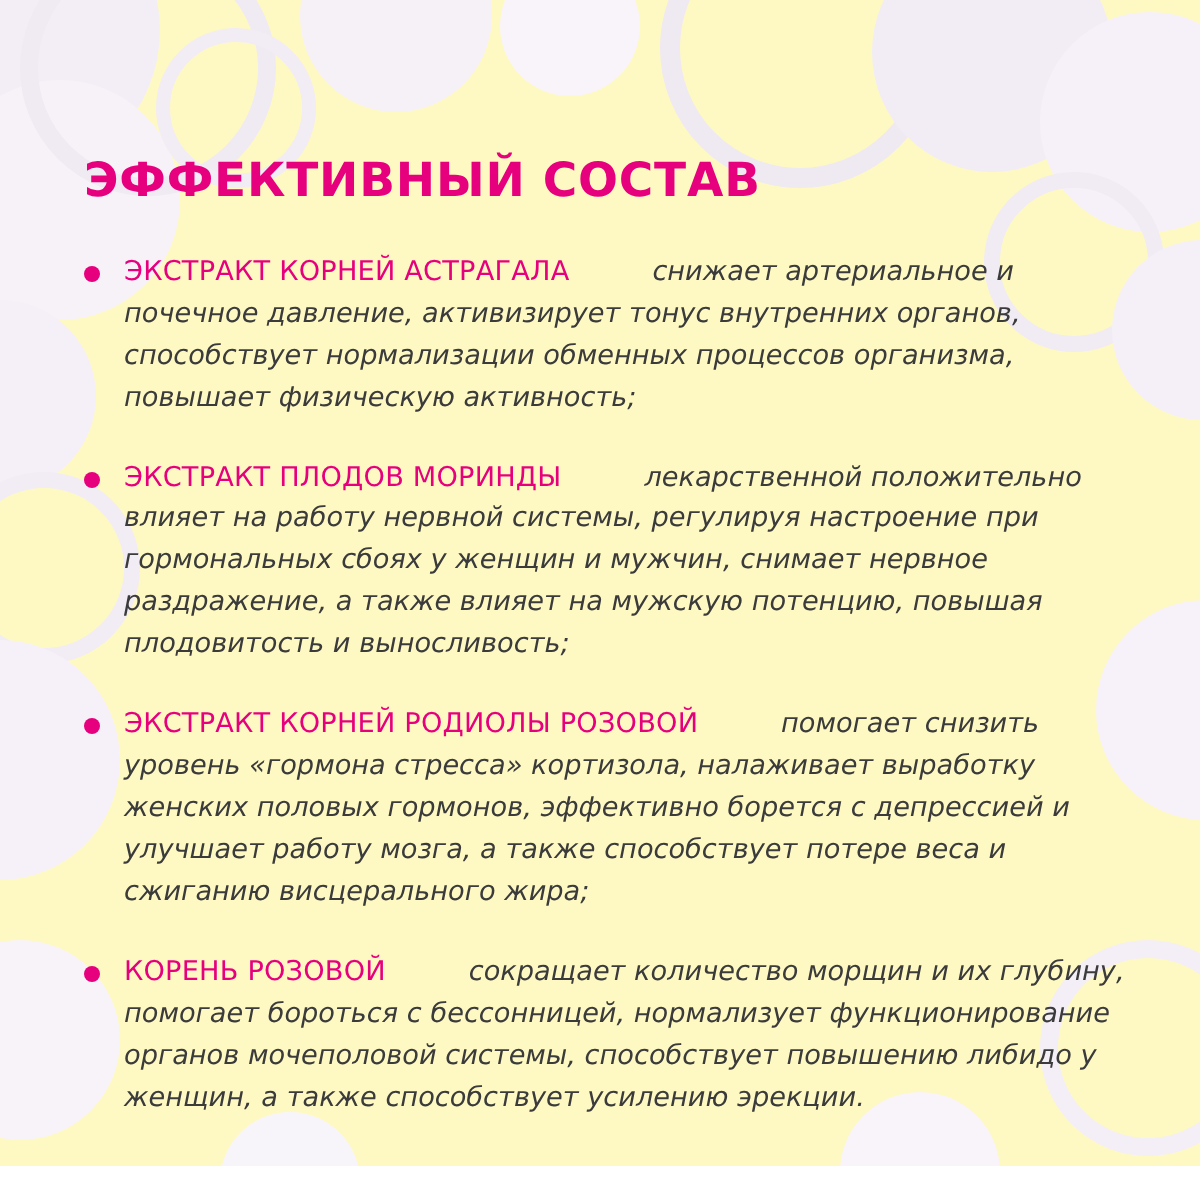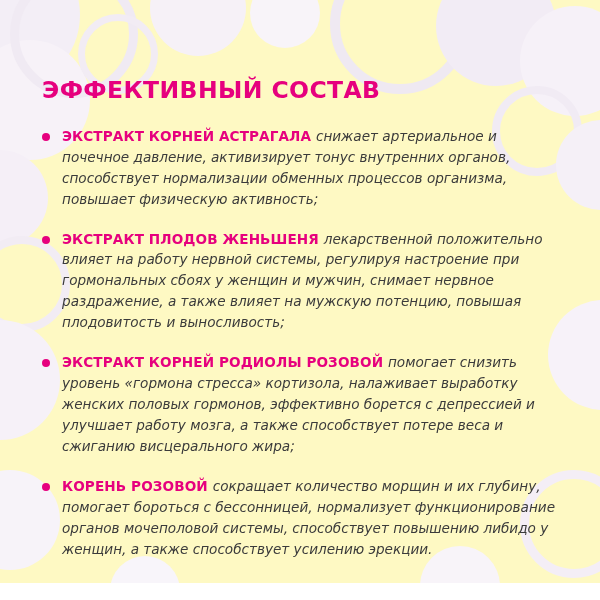--- a/index.html
+++ b/index.html
@@ -71,28 +71,29 @@
   ul.bullets > li .dot {
     position: absolute;
     left: 2px;
     top: 7px;
     width: 8px;
     height: 8px;
     border-radius: 50%;
     background: #e6007e;
   }
   .lead {
-    font-weight: bold;
+    font-weight: normal;
     font-style: normal;
     color: #e6007e;
     letter-spacing: 0.1px;
   }
   .rest {
     font-style: italic;
     color: #3b3b3b;
+    margin-left: 37px;
   }
 </style>
 </head>
 <body>
 
 <div class="page">
 
   <div class="bokeh-layer">
     <div class="bokeh b-fill" style="left:-70px; top:-60px; width:150px; height:150px; background:#f3eef6;"></div>
     <div class="bokeh b-fill" style="left:-30px; top:40px; width:120px; height:120px; background:#f7f2f8;"></div>
@@ -122,21 +123,21 @@
     <ul class="bullets">
 
       <li>
         <span class="dot"></span>
         <span class="lead">ЭКСТРАКТ КОРНЕЙ АСТРАГАЛА </span>
         <span class="rest">снижает артериальное и почечное давление, активизирует тонус внутренних органов, способствует нормализации обменных процессов организма, повышает физическую активность;</span>
       </li>
 
       <li>
         <span class="dot"></span>
-        <span class="lead">ЭКСТРАКТ ПЛОДОВ ЖЕНЬШЕНЯ </span>
+        <span class="lead">ЭКСТРАКТ ПЛОДОВ МОРИНДЫ </span>
         <span class="rest">лекарственной положительно влияет на работу нервной системы, регулируя настроение при гормональных сбоях у женщин и мужчин, снимает нервное раздражение, а также влияет на мужскую потенцию, повышая плодовитость и выносливость;</span>
       </li>
 
       <li>
         <span class="dot"></span>
         <span class="lead">ЭКСТРАКТ КОРНЕЙ РОДИОЛЫ РОЗОВОЙ </span>
         <span class="rest">помогает снизить уровень «гормона стресса» кортизола, налаживает выработку женских половых гормонов, эффективно борется с депрессией и улучшает работу мозга, а также способствует потере веса и сжиганию висцерального жира;</span>
       </li>
 
       <li>

